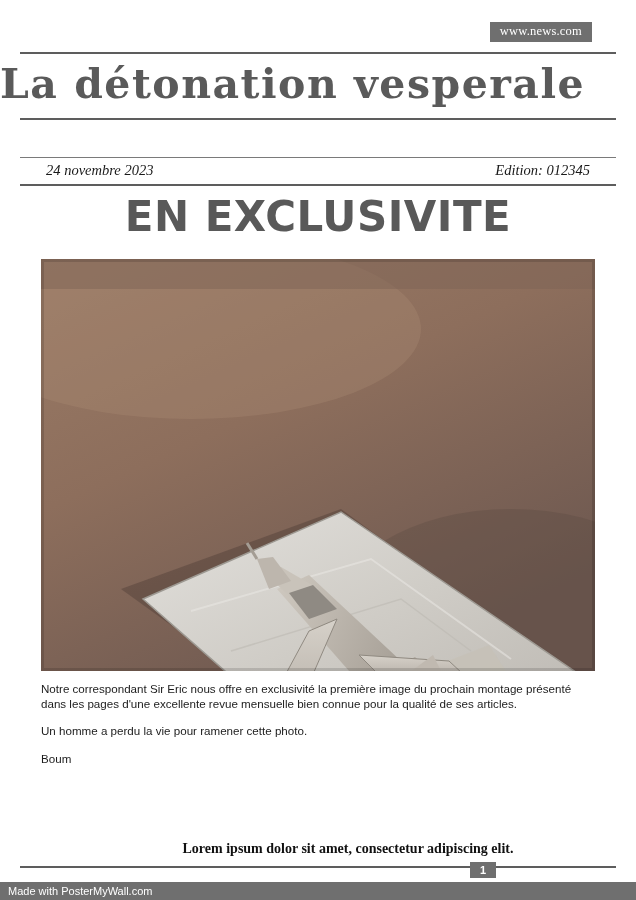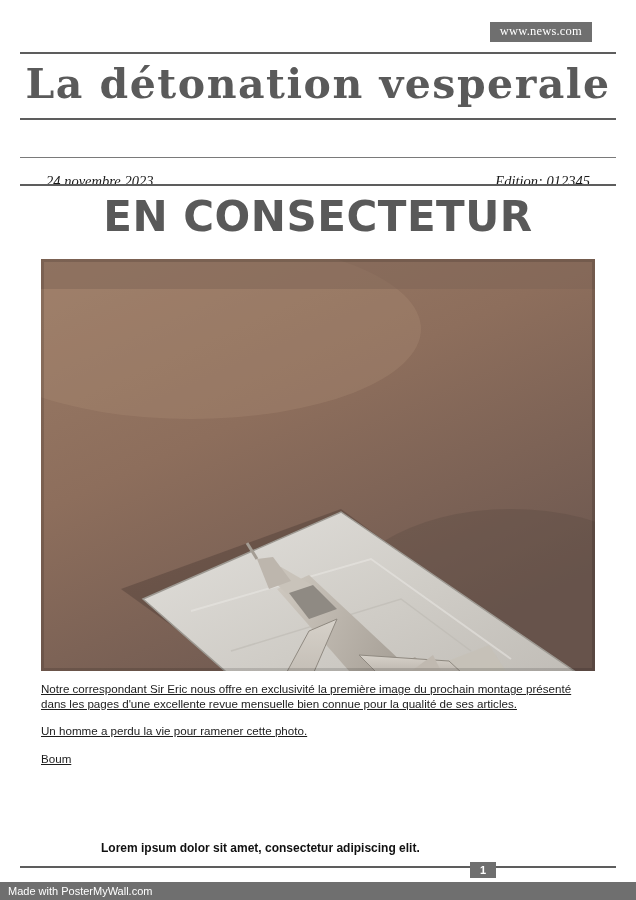--- a/index.html
+++ b/index.html
@@ -51,21 +51,21 @@
     top: 52px;
     width: 596px;
     height: 2px;
     background: #5d5d5d;
   }
   .masthead {
     position: absolute;
     left: 0;
     top: 60px;
     width: 636px;
-    text-align: center;
+    text-align: left;
     font-family: "DejaVu Serif", serif;
     font-weight: bold;
     font-size: 41px;
     letter-spacing: 1.5px;
     color: #5a5a5a;
     white-space: nowrap;
   }
   .masthead-rule-bottom {
     position: absolute;
     left: 20px;
@@ -98,21 +98,20 @@
   .dateline {
     position: absolute;
     left: 46px;
     top: 162px;
     width: 544px;
     height: 20px;
     font-family: "Liberation Serif", serif;
     font-style: italic;
     font-size: 14.5px;
     color: #1a1a1a;
-    margin-top: 11px;
   }
   .dateline .left { position: absolute; left: 0; top: 0; }
   .dateline .right { position: absolute; right: 0; top: 0; }
 
   .dateline-rule-top {
     position: absolute;
     left: 20px;
     top: 157px;
     width: 596px;
     height: 1px;
@@ -157,32 +156,33 @@
   .body-text {
     position: absolute;
     left: 41px;
     top: 682px;
     width: 554px;
     font-family: "Liberation Sans", sans-serif;
     font-size: 11.6px;
     line-height: 14.5px;
     color: #1c1c1c;
   }
-  .body-text p { margin: 0 0 13px 0; text-decoration: underline; }
+  .body-text p { margin: 0 0 13px 0; }
   .body-text p.tight { margin-bottom: 13px; }
 
   
   .footer-quote {
     position: absolute;
     left: 41px;
     top: 841px;
     width: 554px;
-    font-family: Liberation Sans, sans-serif;
-    font-weight: bold;
-    font-size: 12px;
+    text-align: center;
+    font-family: Liberation Serif, serif;
+    font-weight: bold;
+    font-size: 14px;
     color: #111111;
     padding-left: 60px;
     box-sizing: border-box;
   }
 
   .footer-rule {
     position: absolute;
     left: 20px;
     top: 866px;
     width: 596px;
@@ -235,21 +235,21 @@
   <div class="masthead-rule-bottom"></div>
 
 
   <div class="dateline-rule-top"></div>
   <div class="dateline">
     <span class="left">24 novembre 2023</span>
     <span class="right">Edition: 012345</span>
   </div>
   <div class="dateline-rule-bottom"></div>
 
-  <div class="headline">EN CONSECTETUR</div>
+  <div class="headline">EN EXCLUSIVITE</div>
 
   <div class="photo">
     <svg width="554" height="412" viewBox="0 0 554 412">
       <defs>
         <linearGradient id="bg" x1="0" y1="0" x2="0.6" y2="1">
           <stop offset="0" stop-color="#9a7b66"></stop>
           <stop offset="0.45" stop-color="#8d6e5c"></stop>
           <stop offset="1" stop-color="#6d5850"></stop>
         </linearGradient>
         <linearGradient id="plate" x1="0" y1="0" x2="1" y2="1">

